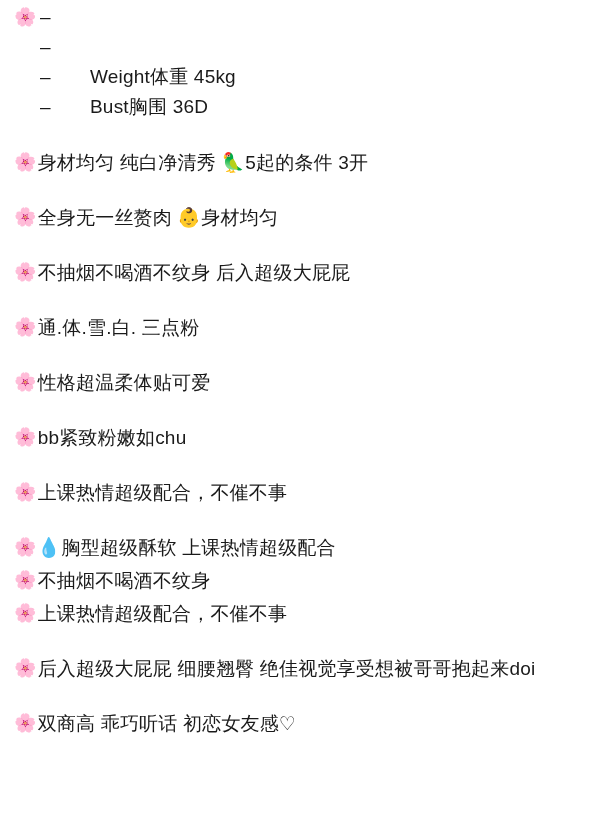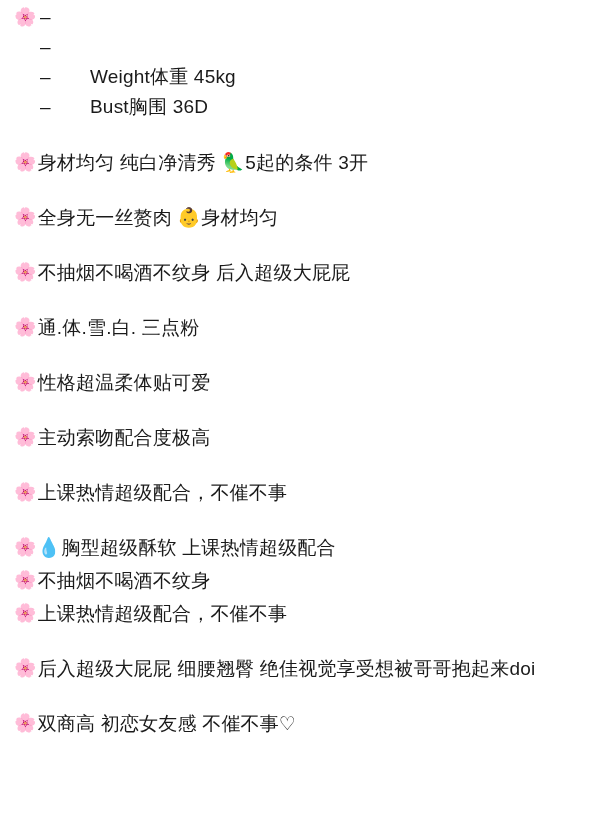--- a/index.html
+++ b/index.html
@@ -125,21 +125,21 @@
   <div class="gap-lg"></div>
 
   <div class="para">
     <span class="flower">🌸</span>
     <span class="body">性格超温柔体贴可爱</span>
   </div>
   <div class="gap-lg"></div>
 
   <div class="para">
     <span class="flower">🌸</span>
-    <span class="body">主动索吻配合度极高</span>
+    <span class="body">bb紧致粉嫩如chu</span>
   </div>
   <div class="gap-lg"></div>
 
   <div class="para">
     <span class="flower">🌸</span>
     <span class="body">上课热情超级配合，不催不事</span>
   </div>
   <div class="gap-lg"></div>
 
   <div class="para">
@@ -161,16 +161,16 @@
   <div class="gap-lg"></div>
 
   <div class="para">
     <span class="flower">🌸</span>
     <span class="body">后入超级大屁屁 细腰翘臀 绝佳视觉享受想被哥哥抱起来doi</span>
   </div>
   <div class="gap-lg"></div>
 
   <div class="para">
     <span class="flower">🌸</span>
-    <span class="body">双商高  初恋女友感 不催不事♡</span>
+    <span class="body">双商高  乖巧听话 初恋女友感♡</span>
   </div>
 
 </div>
 
 </body></html>

